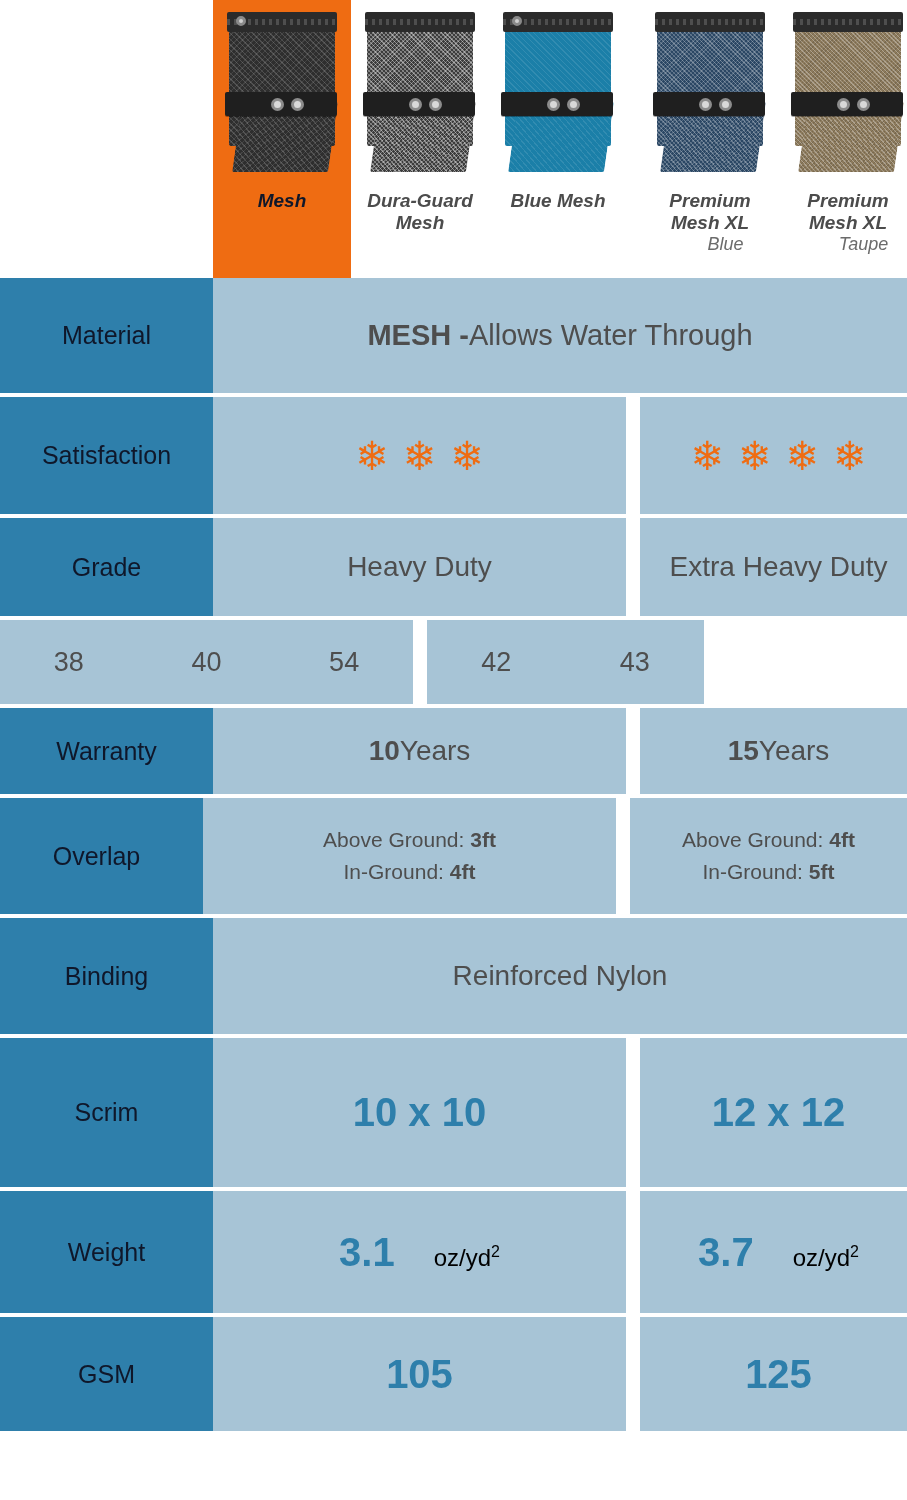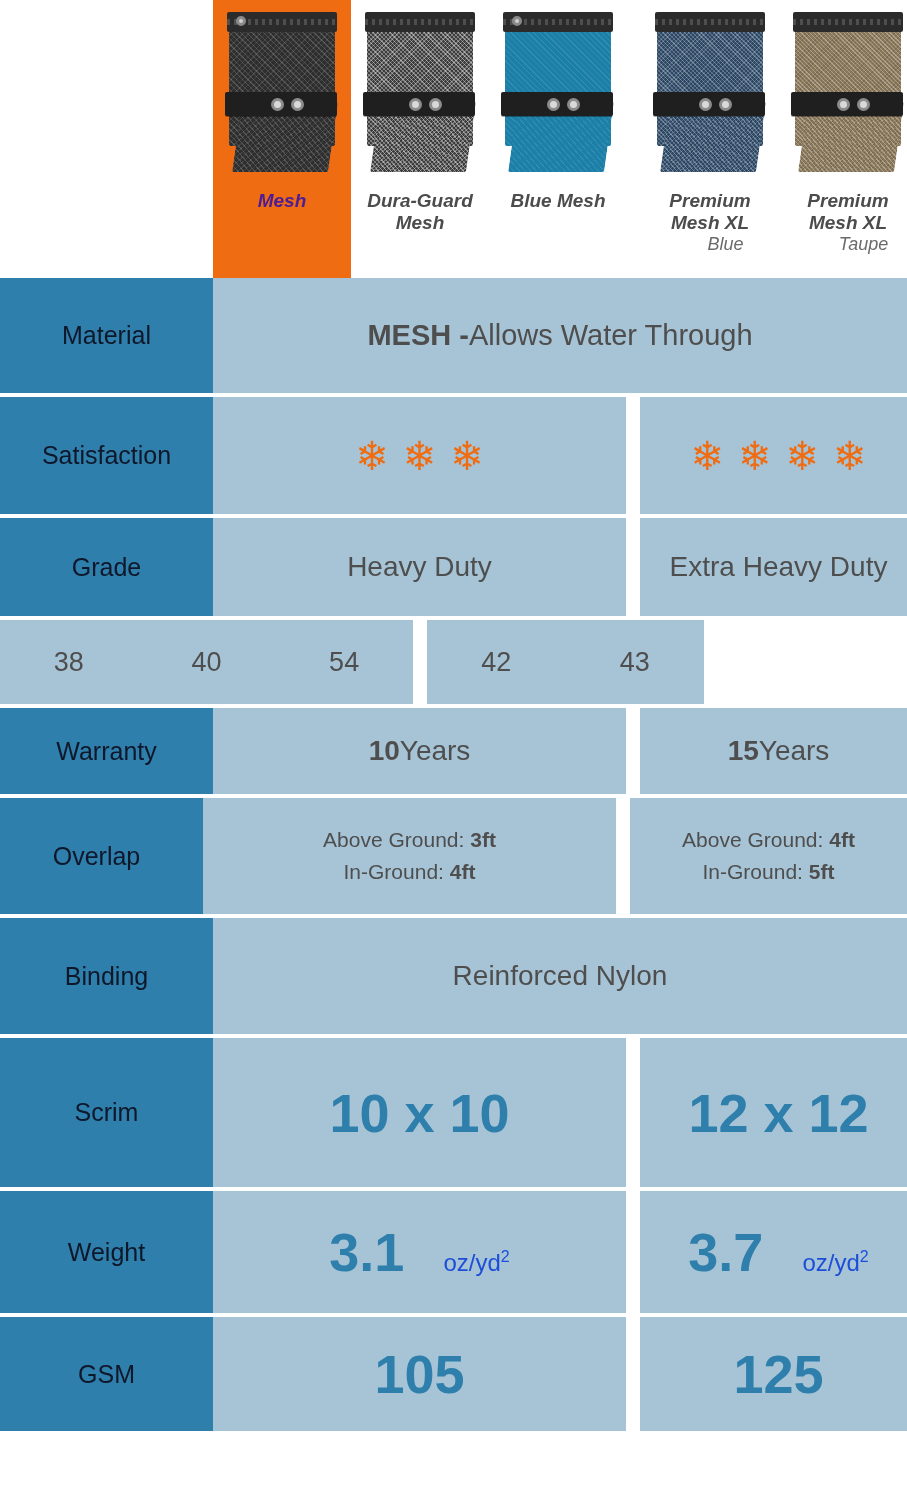--- a/index.html
+++ b/index.html
@@ -168,21 +168,21 @@
     font-style: italic;
     font-weight: bold;
     font-size: 19px;
     line-height: 22px;
     color: #4c4c4c;
     text-align: center;
     margin-top: 4px;
     padding: 0 4px;
   }
   .prod.highlight .prod-label {
-    color: #4c1d95;
+    color: #0f172a;
   }
   .prod-sublabel {
     font-style: italic;
     font-weight: normal;
     font-size: 18px;
     line-height: 21px;
     color: #6b6b6b;
     text-align: center;
     margin-left: 31px;
   }
@@ -226,21 +226,21 @@
   .cell.right-group { width: 277px; flex: 0 0 277px; }
   .cell.full { width: 694px; flex: 0 0 694px; }
   .cell-gap { width: 14px; flex: 0 0 14px; background: #ffffff; }
 
   .txt-lg { font-size: 28px; }
   .bold { font-weight: bold; }
   .blue-num {
     color: #2e7fab;
     font-weight: bold;
   }
-  .num-40 { font-size: 54px; }
+  .num-40 { font-size: 40px; }
 
   .snowflakes {
     display: flex;
     align-items: center;
     justify-content: center;
     gap: 14px;
   }
   .flake {
     color: #ef6c12;
     font-size: 40px;
@@ -270,21 +270,21 @@
     font-size: 29px;
   }
   .weight-wrap {
     display: flex;
     align-items: baseline;
     justify-content: center;
     gap: 8px;
   }
   .weight-unit {
     font-size: 24px;
-    color: #1d4ed8;
+    color: #000000;
     margin-left: 31px;
   }
 </style>
 </head>
 <body>
 
 <div class="sheet">
 
   <div class="header">
     <div class="header-spacer"></div>

